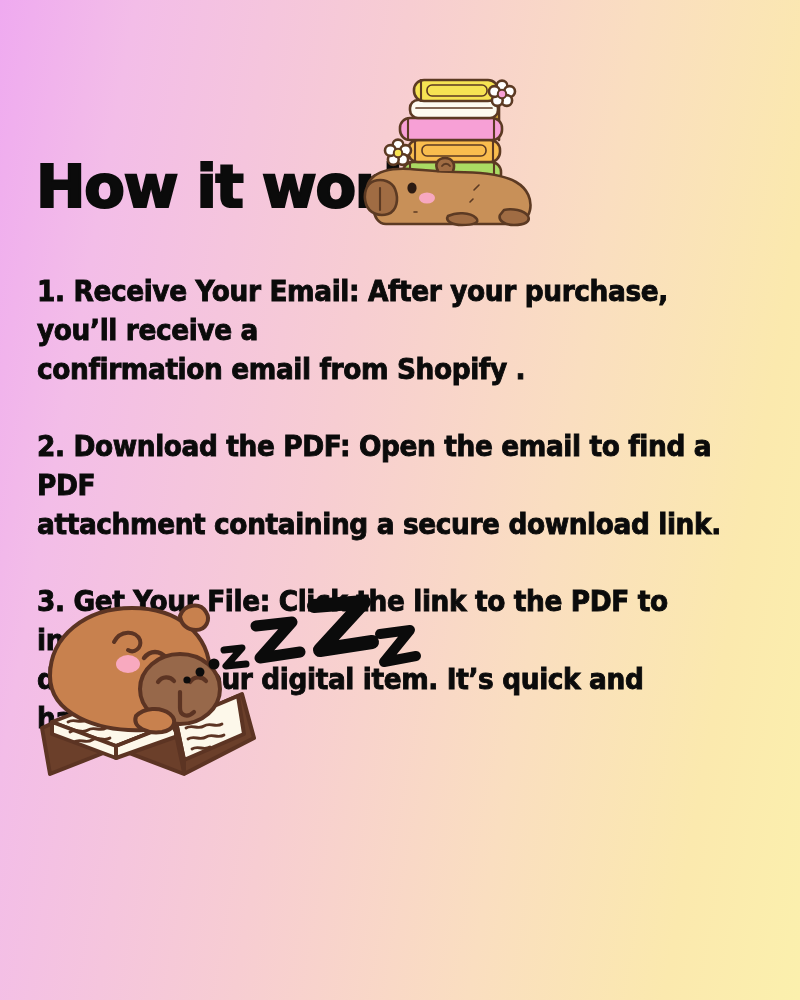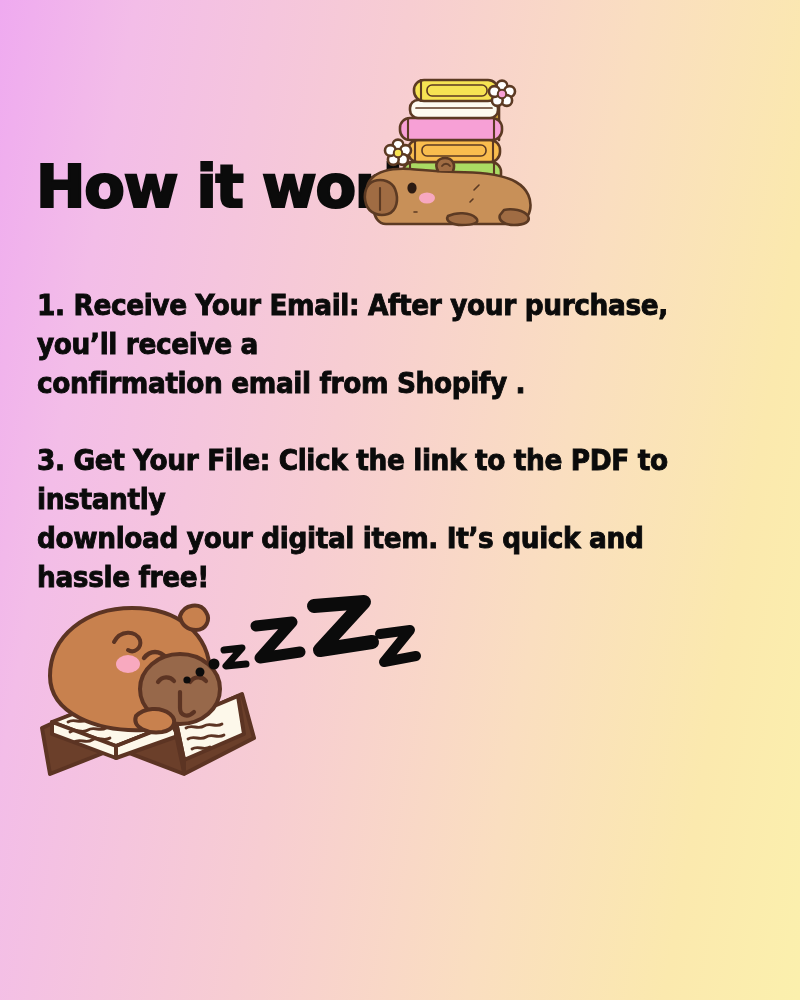--- a/index.html
+++ b/index.html
@@ -30,21 +30,21 @@
     white-space: nowrap;
     transform: scaleX(1.02);
     transform-origin: left center;
     -webkit-text-stroke: 2.2px #0b0b0b;
   }
 
   
   .steps {
     position: absolute;
     left: 37px;
-    top: 286px;
+    top: 272px;
     width: 730px;
   }
   .step {
     margin-bottom: 38px;
   }
   .step p {
     margin: 0;
     font-family: "DejaVu Sans", sans-serif;
     font-weight: 700;
     font-size: 27.5px;
@@ -164,20 +164,24 @@
     </svg>
   </div>
 
   <div class="steps">
 
     <div class="step">
       <p>1. Receive Your Email: After your purchase, you’ll receive a</p>
       <p>confirmation email from Shopify .</p>
     </div>
 
+    <div class="step">
+      <p>2. Download the PDF: Open the email to find a PDF</p>
+      <p>attachment containing a secure download link.</p>
+    </div>
 
     <div class="step">
       <p>3. Get Your File: Click the link to the PDF to instantly</p>
       <p>download your digital item. It’s quick and hassle free!</p>
     </div>
 
   </div>
 
   <div class="illus-bottom">
     <svg viewBox="0 0 400 205" xmlns="http://www.w3.org/2000/svg">

